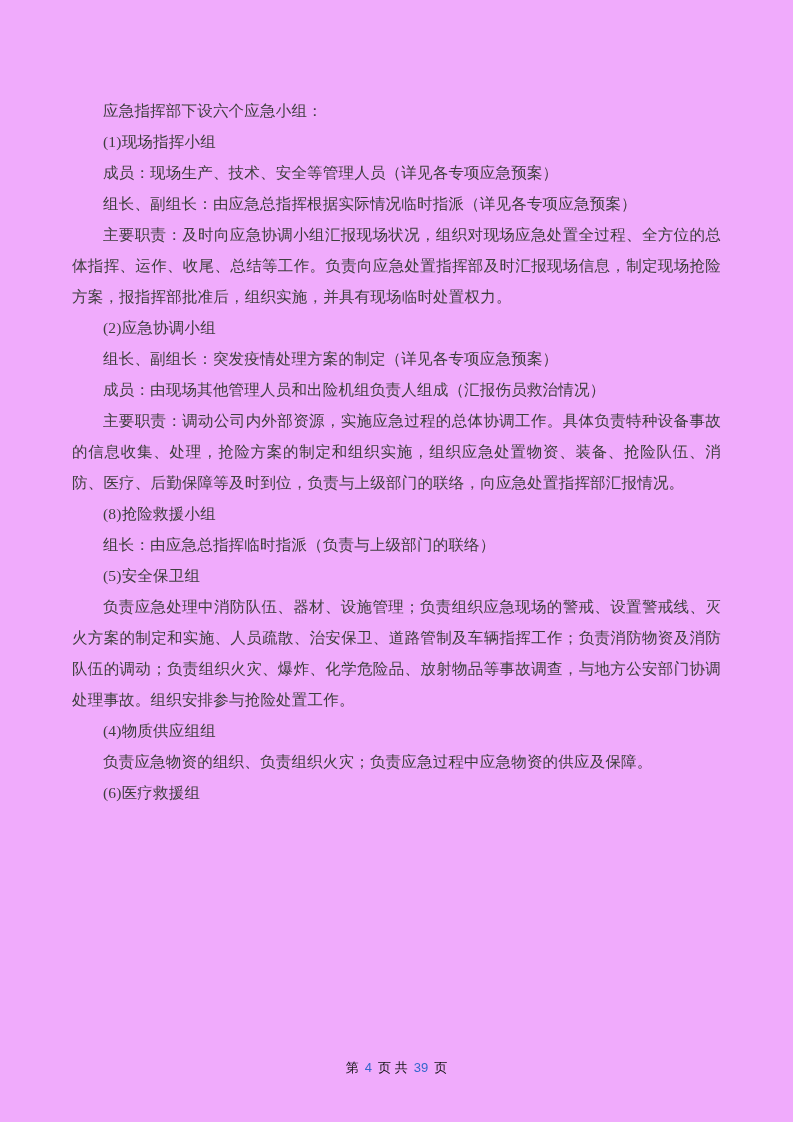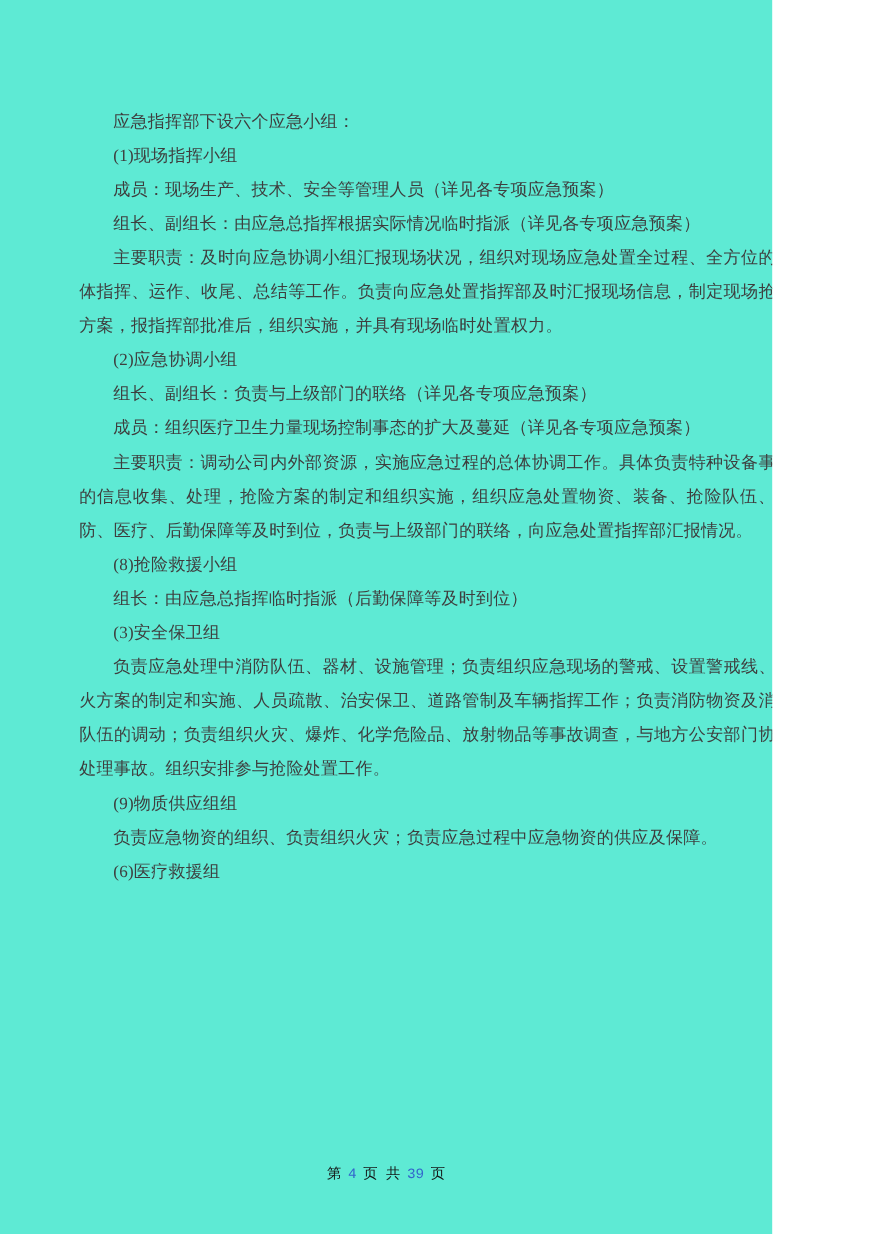--- a/index.html
+++ b/index.html
@@ -1,21 +1,21 @@
 <!DOCTYPE html>
 <html><head>
 <meta charset="utf-8">
 <style>
   * { margin: 0; padding: 0; box-sizing: border-box; }
   html, body { background: #ffffff; }
   .page {
     position: relative;
-    width: 702px;
+    width: 793px;
     height: 1122px;
-    background: #5eead4;
+    background: #f0abfc;
     overflow: hidden;
     font-family: "Liberation Serif", serif;
   }
   .content {
     position: absolute;
     left: 72px;
     top: 95px;
     width: 649px;
   }
   .para {
@@ -29,43 +29,43 @@
   }
   .footer {
     position: absolute;
     top: 1058px;
     left: 0;
     width: 100%;
     text-align: center;
     font-size: 13px;
     line-height: 20px;
     color: #141414;
-    font-family: Liberation Mono, monospace;
+    font-family: Liberation Sans, sans-serif;
   }
   .footer span { margin: 0 3px; }
   .footer .num { color: #3366cc; }
 </style>
 </head>
 <body>
 
 <div class="page">
   <div class="content">
       <p class="para">应急指挥部下设六个应急小组：</p>
       <p class="para">(1)现场指挥小组</p>
       <p class="para">成员：现场生产、技术、安全等管理人员（详见各专项应急预案）</p>
       <p class="para">组长、副组长：由应急总指挥根据实际情况临时指派（详见各专项应急预案）</p>
       <p class="para">主要职责：及时向应急协调小组汇报现场状况，组织对现场应急处置全过程、全方位的总体指挥、运作、收尾、总结等工作。负责向应急处置指挥部及时汇报现场信息，制定现场抢险方案，报指挥部批准后，组织实施，并具有现场临时处置权力。</p>
       <p class="para">(2)应急协调小组</p>
-      <p class="para">组长、副组长：负责与上级部门的联络（详见各专项应急预案）</p>
-      <p class="para">成员：组织医疗卫生力量现场控制事态的扩大及蔓延（详见各专项应急预案）</p>
+      <p class="para">组长、副组长：突发疫情处理方案的制定（详见各专项应急预案）</p>
+      <p class="para">成员：由现场其他管理人员和出险机组负责人组成（汇报伤员救治情况）</p>
       <p class="para">主要职责：调动公司内外部资源，实施应急过程的总体协调工作。具体负责特种设备事故的信息收集、处理，抢险方案的制定和组织实施，组织应急处置物资、装备、抢险队伍、消防、医疗、后勤保障等及时到位，负责与上级部门的联络，向应急处置指挥部汇报情况。</p>
       <p class="para">(8)抢险救援小组</p>
-      <p class="para">组长：由应急总指挥临时指派（后勤保障等及时到位）</p>
-      <p class="para">(3)安全保卫组</p>
+      <p class="para">组长：由应急总指挥临时指派（负责与上级部门的联络）</p>
+      <p class="para">(5)安全保卫组</p>
       <p class="para">负责应急处理中消防队伍、器材、设施管理；负责组织应急现场的警戒、设置警戒线、灭火方案的制定和实施、人员疏散、治安保卫、道路管制及车辆指挥工作；负责消防物资及消防队伍的调动；负责组织火灾、爆炸、化学危险品、放射物品等事故调查，与地方公安部门协调处理事故。组织安排参与抢险处置工作。</p>
-      <p class="para">(9)物质供应组组</p>
+      <p class="para">(4)物质供应组组</p>
       <p class="para">负责应急物资的组织、负责组织火灾；负责应急过程中应急物资的供应及保障。</p>
       <p class="para">(6)医疗救援组</p>
     </div>
   <div class="footer">
     <span>第</span><span class="num">4</span><span>页 共</span><span class="num">39</span><span>页</span>
   </div>
 </div>
 
 </body></html>

